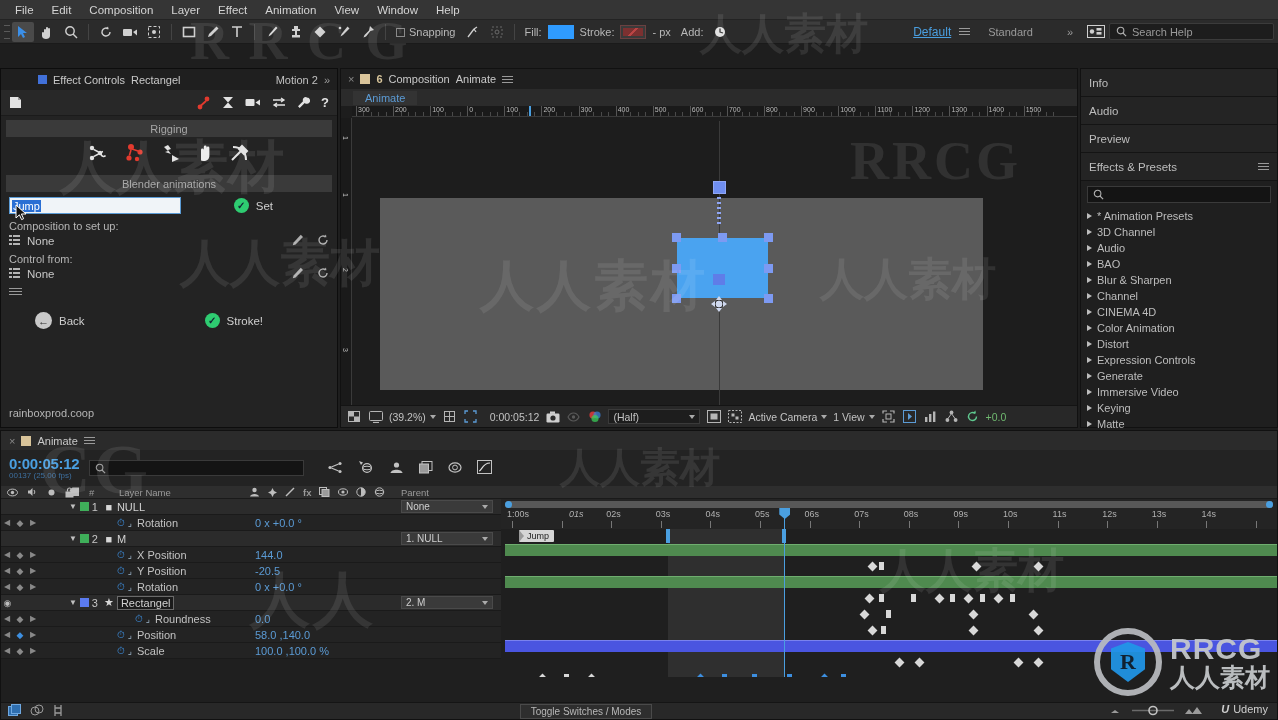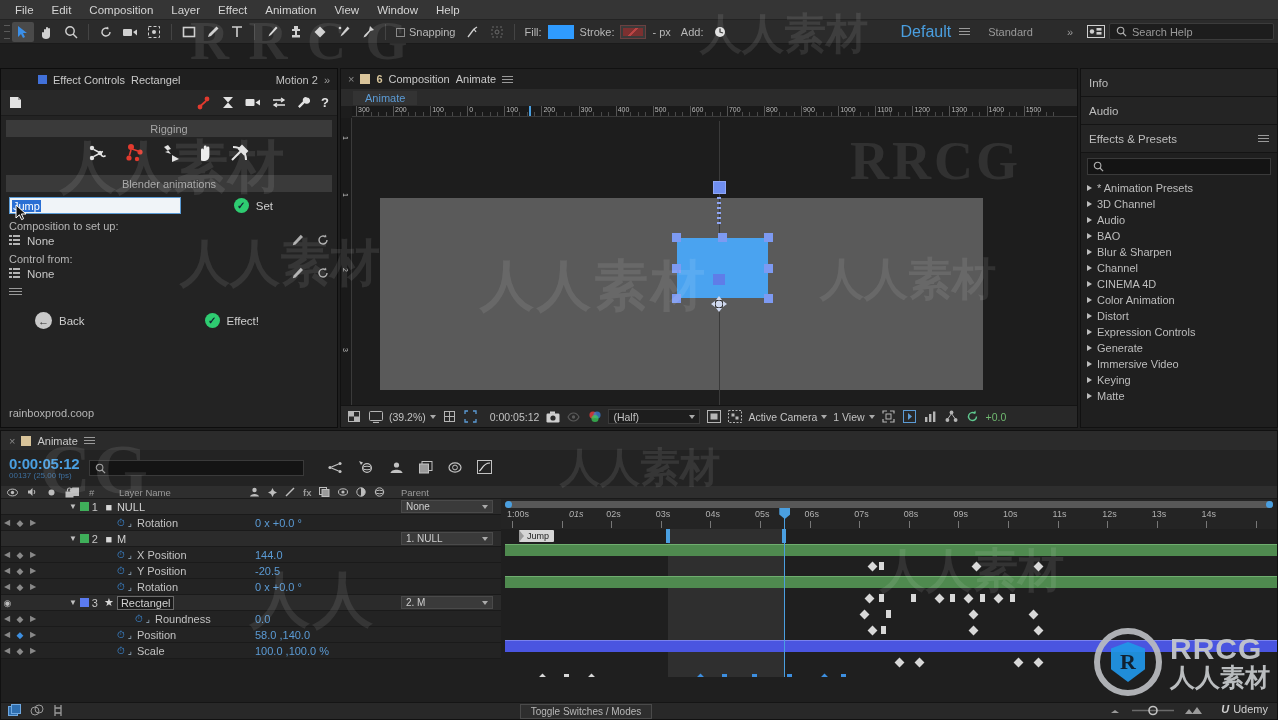--- a/index.html
+++ b/index.html
@@ -21,21 +21,21 @@
   .tool { width:22px; height:20px; display:flex; align-items:center; justify-content:center; color:#c9c9c9; }
   .tool.active { background:#4a4a4a; border-radius:2px; }
   .tool svg { display:block; }
   .tdiv { width:1px; height:16px; background:#444; margin:0 4px; }
   .tbtxt { font-size:11px; color:#b8b8b8; padding:0 4px; white-space:nowrap;}
   .chk { width:9px;height:9px;border:1px solid #8a8a8a; display:inline-block; vertical-align:-1px; margin-right:4px;}
   .swatch { width:26px; height:14px; display:inline-block; vertical-align:-3px; }
   .swatch.fill { background:#2f9bff; }
   .swatch.stroke { background:#3a3a3a; border:1px solid #6a4040; position:relative; }
   .swatch.stroke::after{content:"";position:absolute;inset:2px;background:linear-gradient(135deg,transparent 44%,#b44 44%,#b44 56%,transparent 56%),#7c3030;}
-  .ws-name { color:#4a9fe0; font-size:16px; padding:0 6px;}
+  .ws-name { color:#4a9fe0; font-size:12px; padding:0 6px;text-decoration:underline;}
   .searchhelp { display:flex;align-items:center;gap:5px; background:#1d1d1d; border:1px solid #3b3b3b; border-radius:2px; height:17px; padding:0 6px; width:165px;}
   .searchhelp span{color:#9a9a9a;font-size:11px;}
 
   
   .panel { position:absolute; background:#1f1f1f; border:1px solid #111; }
   .ptab-x { color:#888; font-size:11px; }
   .ptab-lbl { font-size:11px; color:#c9c9c9; white-space:nowrap;}
   .hamb { display:inline-block; width:11px; }
   .hamb i { display:block; height:1px; background:#9a9a9a; margin:2px 0; }
 
@@ -471,21 +471,21 @@
     </div>
 
     <div class="btnrow">
       <div class="rbtn">
         <span class="grey-circ">←</span>
         <span class="setlbl">Back</span>
       </div>
       <div class="gap"></div>
       <div class="rbtn">
         <span class="grn-check">✓</span>
-        <span class="setlbl">Effect!</span>
+        <span class="setlbl">Stroke!</span>
       </div>
     </div>
 
     <div class="fx-foot">rainboxprod.coop</div>
   </div>
 
   <div class="panel" id="comp">
     <div class="comp-tabbar">
       <span class="ptab-x">×</span>
       <span class="tan-sq"></span>
@@ -767,20 +767,23 @@
   </div>
 
   <div class="panel" id="rail">
     <div class="rail-sec">
         <span>Info</span>
       </div>
     <div class="rail-sec">
         <span>Audio</span>
       </div>
     <div class="rail-sec">
+        <span>Preview</span>
+      </div>
+    <div class="rail-sec">
       <span>Effects &amp; Presets</span>
       <span class="sp"></span>
       <span class="hamb">
           <i></i>
           <i></i>
           <i></i>
         </span>
     </div>
     <div class="ep-search">
       <svg width="11" height="11" viewBox="0 0 12 12">

